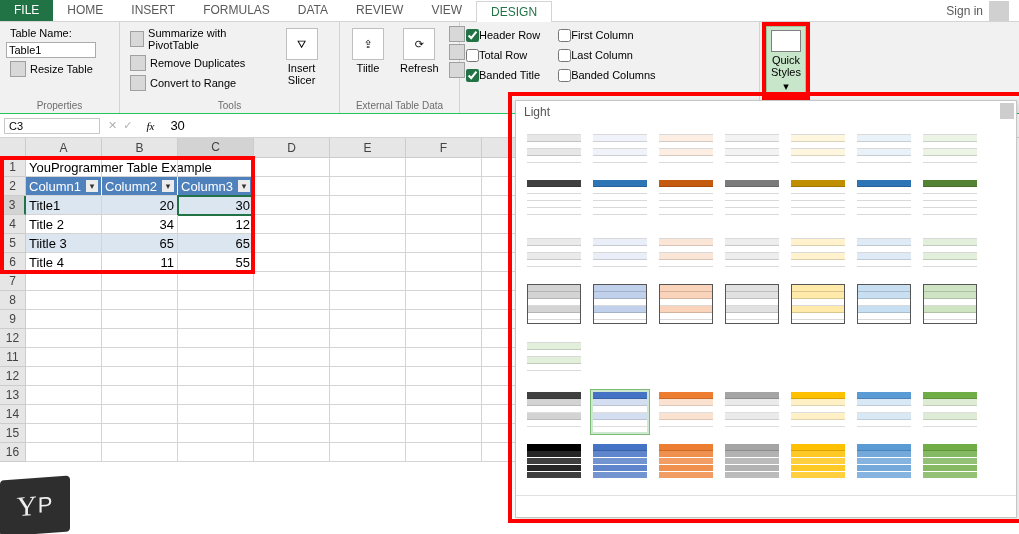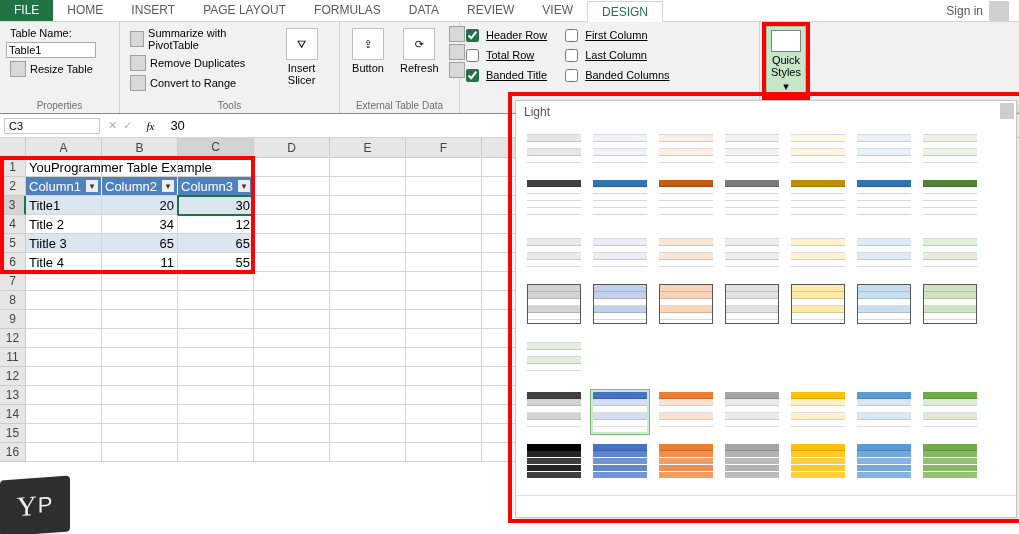--- a/index.html
+++ b/index.html
@@ -16,21 +16,21 @@
   
   .ribbon { display: flex; height: 92px; background: #f1f1f1; border-bottom: 1px solid #22c55e; position: relative;}
   .group { border-right: 1px solid #d4d4d4; padding: 4px 6px 2px 6px; display: flex; flex-direction: column; justify-content: space-between; }
   .group-label { text-align: center; font-size: 10px; color: #6d6d6d; }
   .group-body { display: flex; gap: 4px; }
   .stack { display: flex; flex-direction: column; gap: 2px; font-size: 11px; }
   .stack button, .stack .lbl { background: none; border: none; text-align: left; padding: 1px 4px; display:flex; align-items:center; gap:4px; font-size:11px;}
   .tablename-input { width: 90px; border: 1px solid #ababab; font-size: 11px; padding: 1px 2px; background:#fff;}
   .big-btn { display:flex; flex-direction:column; align-items:center; gap:2px; padding:2px 6px; font-size:11px;}
   .big-btn .iconbox { width:32px; height:32px; background:#fff; border:1px solid #bfbfbf; display:flex; align-items:center;justify-content:center;}
-  .check-row { display:flex; align-items:center; gap:7px; font-size:11px; height:18px;text-decoration:underline;}
+  .check-row { display:flex; align-items:center; gap:0; font-size:11px; height:18px;}
   .check-row input { accent-color: #217346;}
 
   .quick-styles-btn { width:40px; height:70px; display:flex; flex-direction:column; align-items:center; justify-content:center; background:#c8e6c9; border:1px solid #9cc69c; font-size:11px; text-align:center; gap:2px;}
   .quick-styles-btn .mini-table { width:30px; height:22px; background:#fff; border:1px solid #808080;}
   .red-box { outline: 4px solid #ff0000; outline-offset: 0px; }
 
   
   .fbar { display:flex; height: 24px; border-bottom: 1px solid #d4d4d4; align-items:center;}
   .namebox { width: 96px; border:1px solid #c8c8c8; margin: 2px 8px 2px 4px; padding:1px 4px; font-size:11px; background:#fff;}
   .fbar .sep { color:#b0b0b0;}
@@ -72,21 +72,20 @@
   
   .gicon { width:16px; height:16px; display:inline-block; background:#d8d8d8; border:1px solid #a0a0a0;}
 </style>
 </head>
 <body>
 
 <div class="tabs">
   <div class="tab file">FILE</div>
   <div class="tab">HOME</div>
   <div class="tab">INSERT</div>
-  <div class="tab">PAGE LAYOUT</div>
   <div class="tab">FORMULAS</div>
   <div class="tab">DATA</div>
   <div class="tab">REVIEW</div>
   <div class="tab">VIEW</div>
   <div class="tab active">DESIGN</div>
   <div class="signin">
     <span>Sign in</span>
     <span class="signin-avatar"></span>
   </div>
 </div>
@@ -126,21 +125,21 @@
         <span style="text-align:center">Insert Slicer</span>
       </div>
     </div>
     <div class="group-label">Tools</div>
   </div>
 
   <div class="group" style="width:120px">
     <div class="group-body">
       <div class="big-btn">
         <span class="iconbox">⇪</span>
-        <span>Button</span>
+        <span>Tiitle</span>
       </div>
       <div class="big-btn">
         <span class="iconbox">⟳</span>
         <span>Refresh</span>
       </div>
       <div class="stack" style="justify-content:space-around">
         <span class="gicon"></span>
         <span class="gicon"></span>
         <span class="gicon"></span>
       </div>

